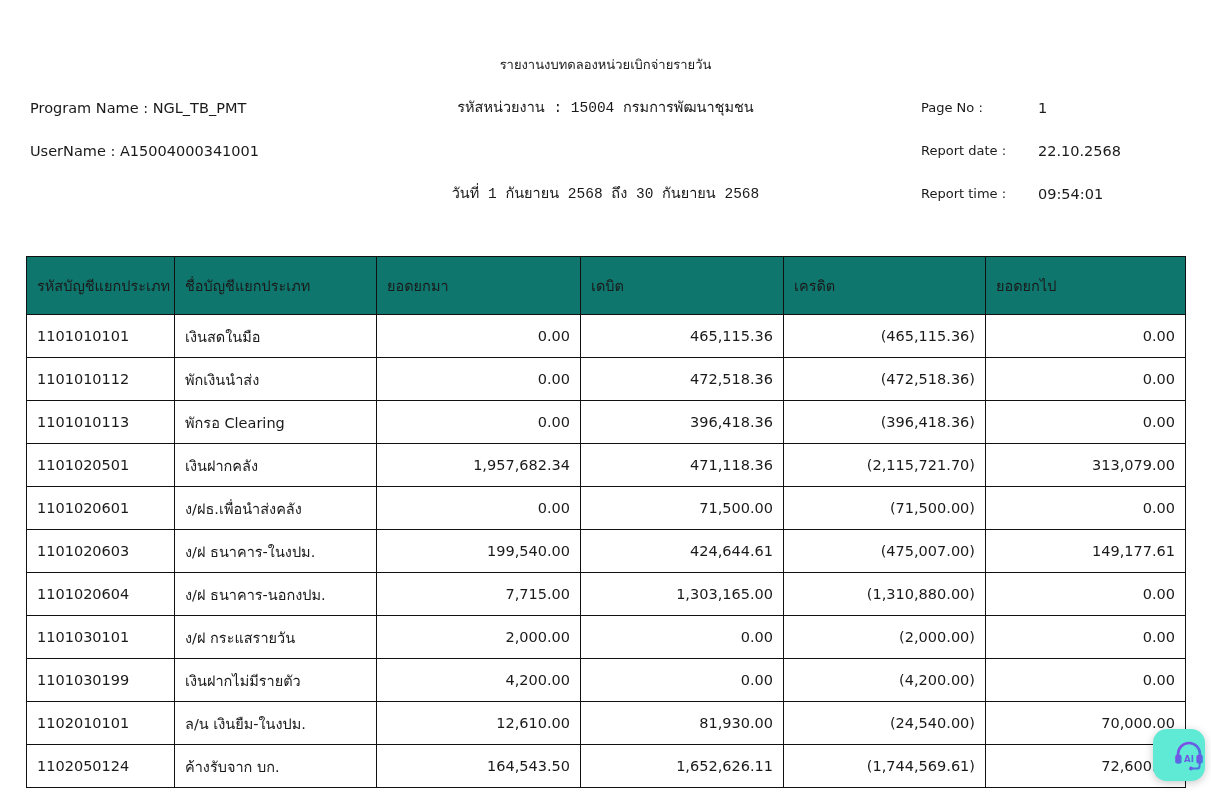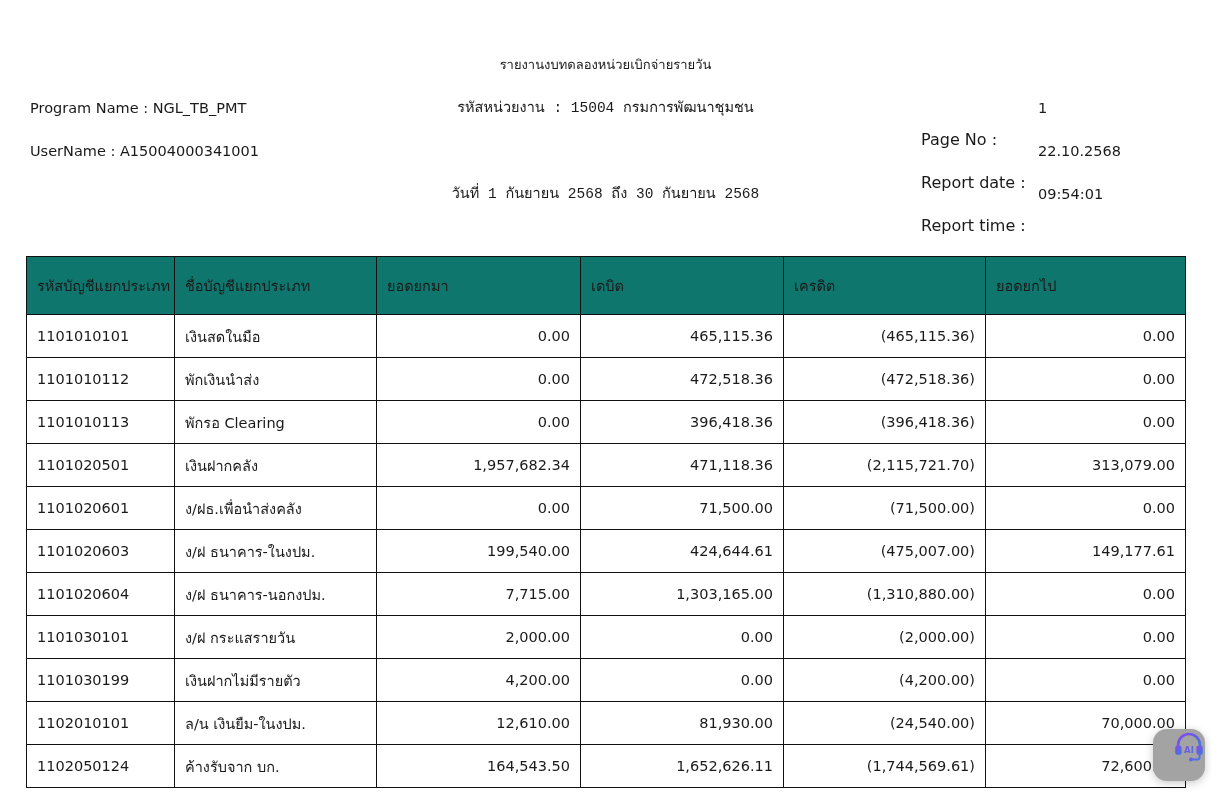--- a/index.html
+++ b/index.html
@@ -35,21 +35,21 @@
 
   .hdr-row {
     position: absolute;
     height: 22px;
     line-height: 22px;
     font-size: 14.5px;
     white-space: nowrap;
   }
   .hdr-left  { left: 30px; }
   .hdr-mid   { left: 0; width: 1211px; text-align: center; font-family: Liberation Mono, monospace; }
-  .hdr-lbl   { position: absolute; left: 921px; font-size: 16px; margin-top: 32px; }
+  .hdr-lbl   { position: absolute; left: 921px; font-size: 13px; }
   .hdr-val   { position: absolute; left: 1038px; font-size: 14.5px; }
 
   .r1 { top: 97px; }
   .r2 { top: 140px; }
   .r3 { top: 183px; }
 
   
   .tbl-wrap {
     position: absolute;
     left: 26px;
@@ -92,24 +92,24 @@
   th.th-code, th.th-name { text-align: center; }
 
   
   .ai-widget {
     position: absolute;
     right: 6px;
     bottom: 18px;
     width: 52px;
     height: 52px;
     border-radius: 14px;
-    background: #a3a3a3;
+    background: #5eead4;
     box-shadow: 0 2px 9px rgba(0,0,0,0.22);
     display: flex;
-    align-items: flex-start;
+    align-items: center;
     justify-content: center;
     cursor: pointer;
     padding-left: 20px;
   }
   .ai-widget svg { display: block; }
 </style>
 </head>
 <body>
 
 <div id="page">

